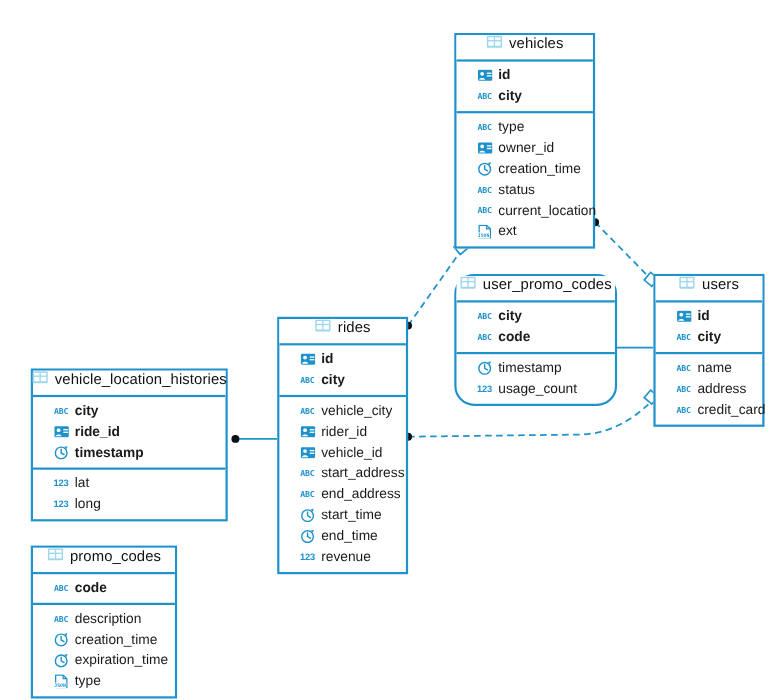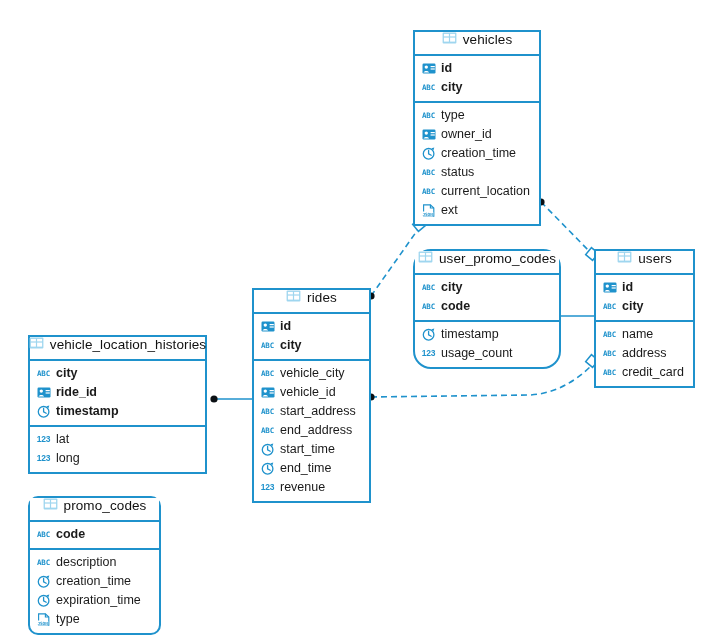--- a/index.html
+++ b/index.html
@@ -33,21 +33,21 @@
     background:#ffffff;
     box-sizing:border-box;
   }
   .tbl-name{
     font-size:13.5px;
     color:#111111;
     white-space:nowrap;
     letter-spacing:0.1px;
   }
   .field-group{
-    padding:3px 0 4px 0;
+    padding:3px 0 4px 12px;
     box-sizing:border-box;
   }
   .field-group.keys{border-bottom:2px solid #1f92cc;}
   .field-row{
     display:flex;
     align-items:center;
     gap:5px;
     height:19px;
     padding:0 6px;
     box-sizing:border-box;
@@ -346,20 +346,32 @@
         <div class="field-row">
           <span class="ic">
             <svg width="14" height="11" viewBox="0 0 14 11">
               <rect x="0.5" y="0.5" width="13" height="10" rx="1.2" fill="#1f92cc"></rect>
               <circle cx="4.3" cy="4.1" r="1.7" fill="#ffffff"></circle>
               <path d="M1.5 9.6 C1.9 7.4 6.7 7.4 7.1 9.6 Z" fill="#ffffff"></path>
               <rect x="8.6" y="3.0" width="4.2" height="1.2" fill="#ffffff"></rect>
               <rect x="8.6" y="5.4" width="4.2" height="1.2" fill="#ffffff"></rect>
             </svg>
           </span>
+          <span class="field-label">rider_id</span>
+        </div>
+        <div class="field-row">
+          <span class="ic">
+            <svg width="14" height="11" viewBox="0 0 14 11">
+              <rect x="0.5" y="0.5" width="13" height="10" rx="1.2" fill="#1f92cc"></rect>
+              <circle cx="4.3" cy="4.1" r="1.7" fill="#ffffff"></circle>
+              <path d="M1.5 9.6 C1.9 7.4 6.7 7.4 7.1 9.6 Z" fill="#ffffff"></path>
+              <rect x="8.6" y="3.0" width="4.2" height="1.2" fill="#ffffff"></rect>
+              <rect x="8.6" y="5.4" width="4.2" height="1.2" fill="#ffffff"></rect>
+            </svg>
+          </span>
           <span class="field-label">vehicle_id</span>
         </div>
         <div class="field-row">
           <span class="ic">
             <span class="ic-abc">ABC</span>
           </span>
           <span class="field-label">start_address</span>
         </div>
         <div class="field-row">
           <span class="ic">
@@ -446,21 +458,21 @@
           <span class="field-label">lat</span>
         </div>
         <div class="field-row">
           <span class="ic">
             <span class="ic-num">123</span>
           </span>
           <span class="field-label">long</span>
         </div>
       </div>
     </div>
-    <div class="table-card" style="left: 28px; top: 496px; width: 133px; border-radius: 10px;">
+    <div class="table-card" style="left: 28px; top: 496px; width: 133px;">
       <div class="tbl-header">
         <span class="ic hdr-ic">
           <svg width="15" height="12" viewBox="0 0 15 12">
             <rect x="0.6" y="0.6" width="13.8" height="10.8" rx="1" fill="#9fd6ef"></rect>
             <rect x="1.9" y="1.9" width="5.0" height="2.5" fill="#ffffff"></rect>
             <rect x="8.1" y="1.9" width="5.0" height="2.5" fill="#ffffff"></rect>
             <rect x="1.9" y="5.6" width="5.0" height="4.0" fill="#ffffff"></rect>
             <rect x="8.1" y="5.6" width="5.0" height="4.0" fill="#ffffff"></rect>
           </svg>
         </span>

